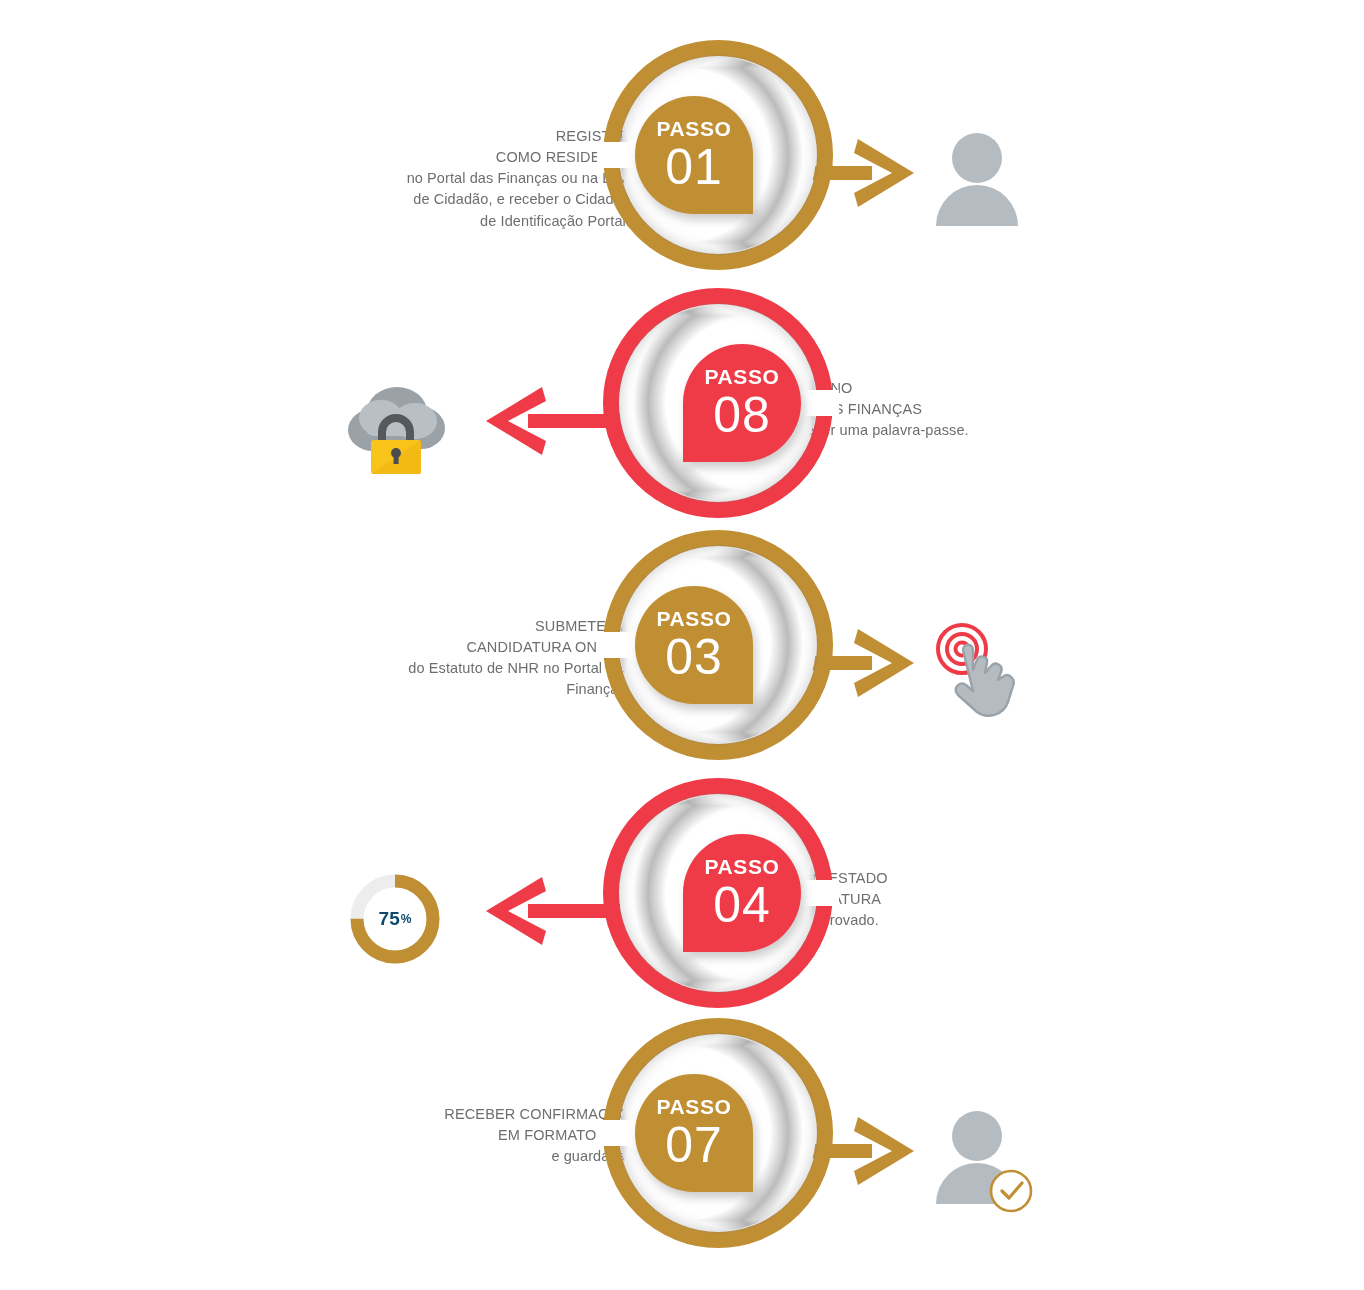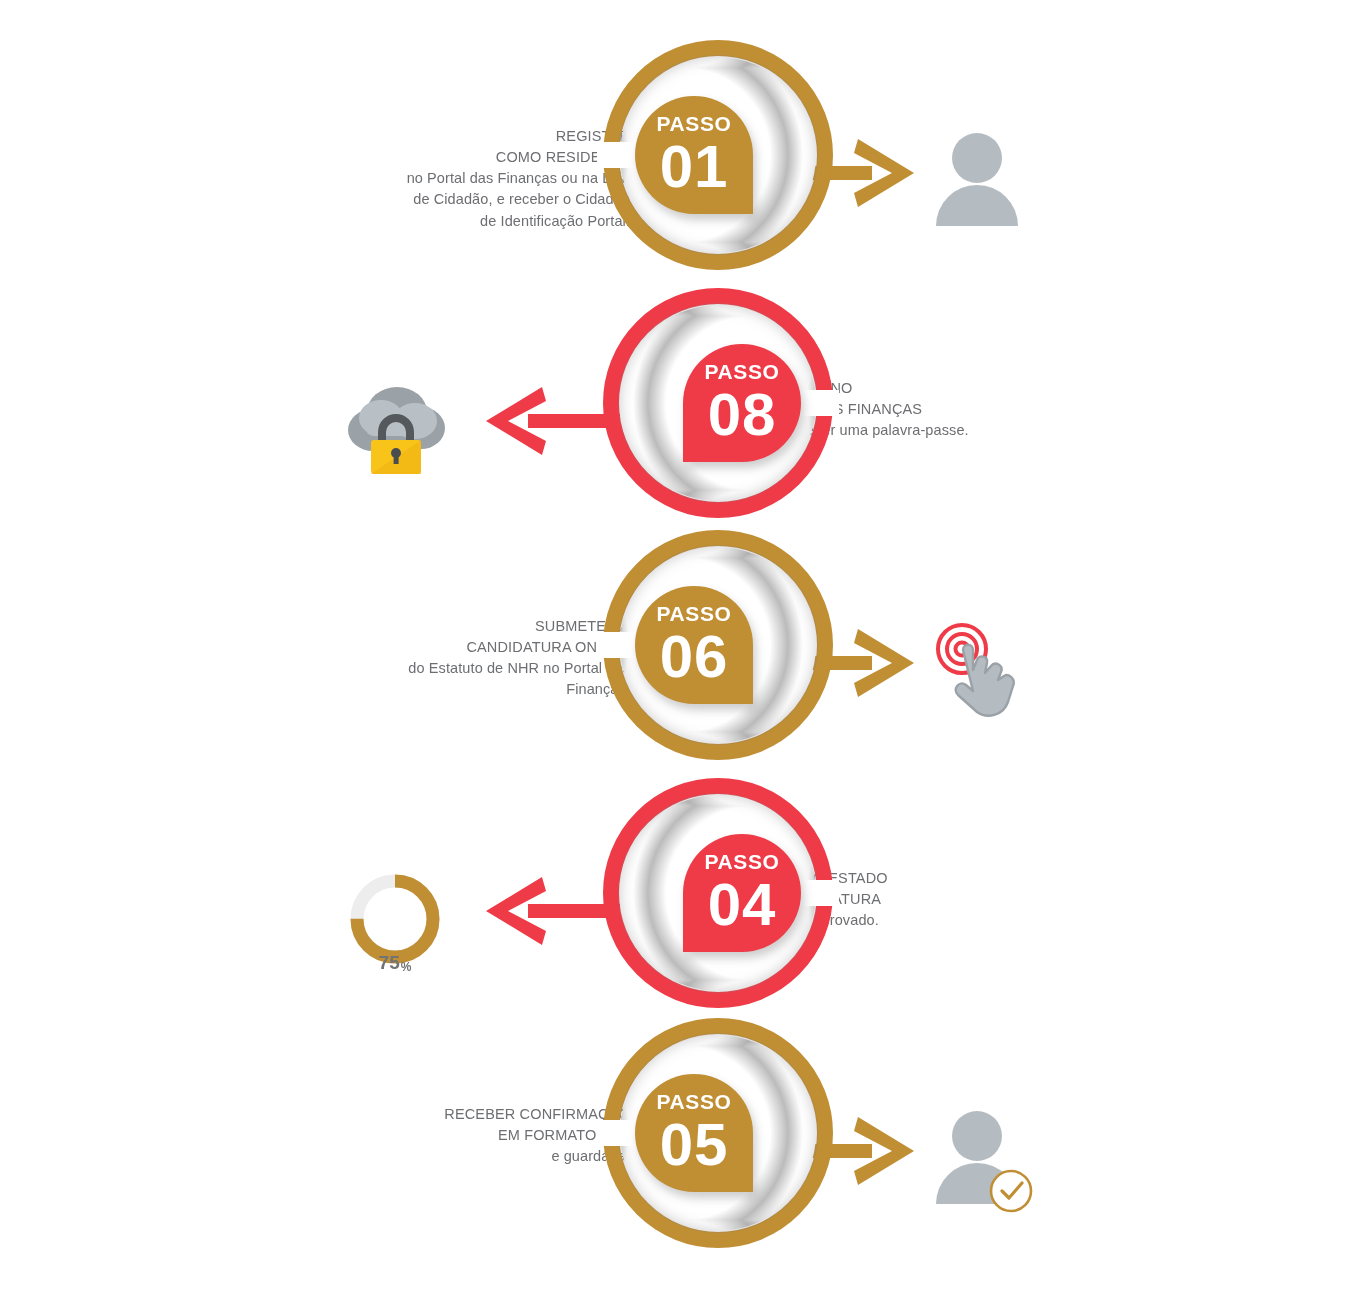--- a/index.html
+++ b/index.html
@@ -65,21 +65,21 @@
     box-shadow:3px 6px 10px rgba(90,90,90,.30);
     display:flex;flex-direction:column;justify-content:center;
   }
   .dir-r .badge{left:32px;border-radius:50% 50% 0 50%;}
   .dir-l .badge{right:32px;border-radius:50% 50% 50% 0;}
   .badge .b-word{
     font-size:21px;font-weight:bold;letter-spacing:.6px;line-height:1;
     margin-bottom:3px;
   }
   .badge .b-num{
-    font-size:60px;font-weight:bold;line-height:1;letter-spacing:1px;
+    font-size:50px;font-weight:normal;line-height:1;letter-spacing:1px;
   }
 
   
   .arrow{position:absolute;top:103px;width:150px;height:80px;}
   .arrow svg{display:block;}
   .arrow-r{left:780px;}
   .arrow-l{left:470px;}
 
   
   .caption{
@@ -93,22 +93,22 @@
 
   
   .endicon{position:absolute;top:96px;width:120px;height:110px;}
   .end-r{left:925px;}
   .end-l{left:335px;}
   .endicon svg{display:block;}
 
   
   .donut-label{
     position:absolute;left:0;top:0;width:100%;height:100%;
-    display:flex;align-items:flex-end;justify-content:center;
-    color:#737373;font-weight:bold;font-size:19px;letter-spacing:0;
+    display:flex;align-items:center;justify-content:center;
+    color:#0c4a6e;font-weight:bold;font-size:19px;letter-spacing:0;
   }
   .donut-label .pct{font-size:12px;font-weight:bold;margin-left:1px;}
 </style>
 </head>
 <body>
 
 <div class="stage">
 
 <div class="step" style="top: 30px;">
       <div class="caption cap-left">
@@ -200,21 +200,21 @@
         </svg>
       </div>
       <div class="ring-wrap dir-r" style="--c: #C08E33;">
         <div class="ring-outer"></div>
         <div class="ring-inner"></div>
         <div class="ring-lip"></div>
         <div class="ring-shade"></div>
         <div class="ring-notch"></div>
         <div class="badge">
           <div class="b-word">PASSO</div>
-          <div class="b-num">06</div>
+          <div class="b-num">03</div>
         </div>
       </div>
       <div class="endicon end-r">
         <svg width="120" height="110" viewBox="0 0 120 110">
           <g fill="none" stroke="#EF3B48">
             <circle cx="37" cy="33" r="24" stroke-width="4"></circle>
             <circle cx="37" cy="33" r="15" stroke-width="4"></circle>
             <circle cx="37" cy="33" r="6.5" stroke-width="4"></circle>
           </g>
           <g fill="#b4bcc2" stroke="#9aa2a8" stroke-width="2.4" stroke-linejoin="round">
@@ -270,21 +270,21 @@
         </svg>
       </div>
       <div class="ring-wrap dir-r" style="--c: #C08E33;">
         <div class="ring-outer"></div>
         <div class="ring-inner"></div>
         <div class="ring-lip"></div>
         <div class="ring-shade"></div>
         <div class="ring-notch"></div>
         <div class="badge">
           <div class="b-word">PASSO</div>
-          <div class="b-num">05</div>
+          <div class="b-num">07</div>
         </div>
       </div>
       <div class="endicon end-r">
         <svg width="120" height="110" viewBox="0 0 120 110">
           <circle cx="52" cy="32" r="25" fill="#b4bcc2"></circle>
           <path d="M11 100 a41 41 0 0 1 82 0 z" fill="#b4bcc2"></path>
           <circle cx="86" cy="87" r="20" fill="#ffffff" stroke="#C08E33" stroke-width="2.6"></circle>
           <path d="M77 87 l7 7 l13 -15" fill="none" stroke="#C08E33" stroke-width="3.2" stroke-linecap="round" stroke-linejoin="round"></path>
         </svg>
       </div>

